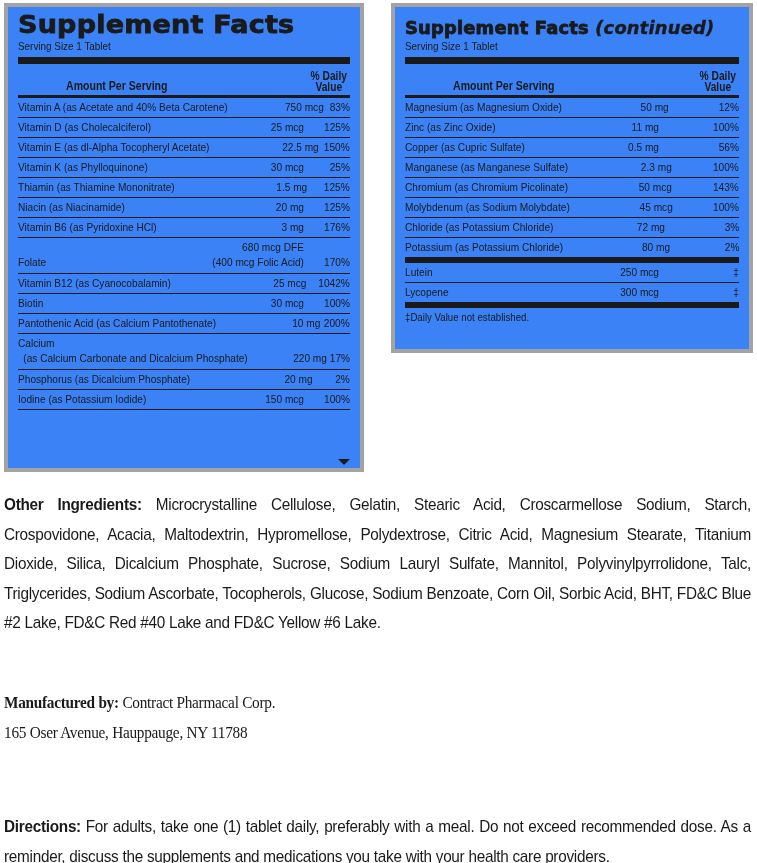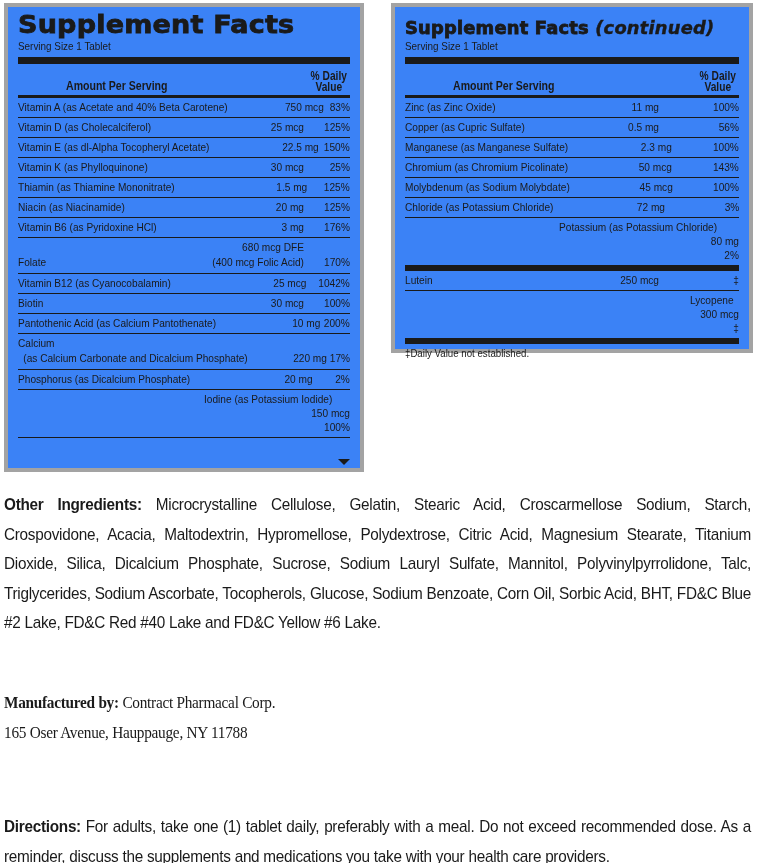--- a/index.html
+++ b/index.html
@@ -47,21 +47,21 @@
   .hdr .aps { font-weight: 700; font-size: 12px; transform: scaleX(0.88); transform-origin: left bottom; white-space: nowrap; }
   .hdr .dv { font-weight: 700; font-size: 12px; line-height: 11px; text-align: center; transform: scaleX(0.85); transform-origin: right bottom; width: 50px; }
 
   .row {
     display: flex; align-items: flex-end;
     font-size: 11.5px; line-height: 14px;
     padding: 2px 0 3px 0;
     border-bottom: 1.5px solid #1a1a1a;
     white-space: nowrap;
   }
-  .row:last-child { border-bottom: none; flex-direction: column; }
+  .row:last-child { border-bottom: none; }
   .row .nm { flex: 1; transform: scaleX(0.88); transform-origin: left top; }
   .row .amt { text-align: right; transform: scaleX(0.88); transform-origin: right top; }
   .row .pct { text-align: right; transform: scaleX(0.88); transform-origin: right top; }
   .panel.left .row .amt { width: 120px; }
   .panel.left .row .pct { width: 46px; }
   .panel.right .row .amt { width: 98px; margin-right: 0; }
   .panel.right .row .pct { width: 80px; }
   .row .sub { display: block; }
   .row.two-line { line-height: 15px; }
 
@@ -189,20 +189,25 @@
   <div class="hdr">
     <span class="aps">Amount Per Serving</span>
     <span class="dv">
       <span>% Daily</span><br>
       <span>Value</span>
     </span>
   </div>
   <div class="med-bar"></div>
   <div class="rows">
     <div class="row">
+        <span class="nm">Magnesium (as Magnesium Oxide)</span>
+        <span class="amt">50 mg</span>
+        <span class="pct">12%</span>
+      </div>
+    <div class="row">
         <span class="nm">Zinc (as Zinc Oxide)</span>
         <span class="amt">11 mg</span>
         <span class="pct">100%</span>
       </div>
     <div class="row">
         <span class="nm">Copper (as Cupric Sulfate)</span>
         <span class="amt">0.5 mg</span>
         <span class="pct">56%</span>
       </div>
     <div class="row">

